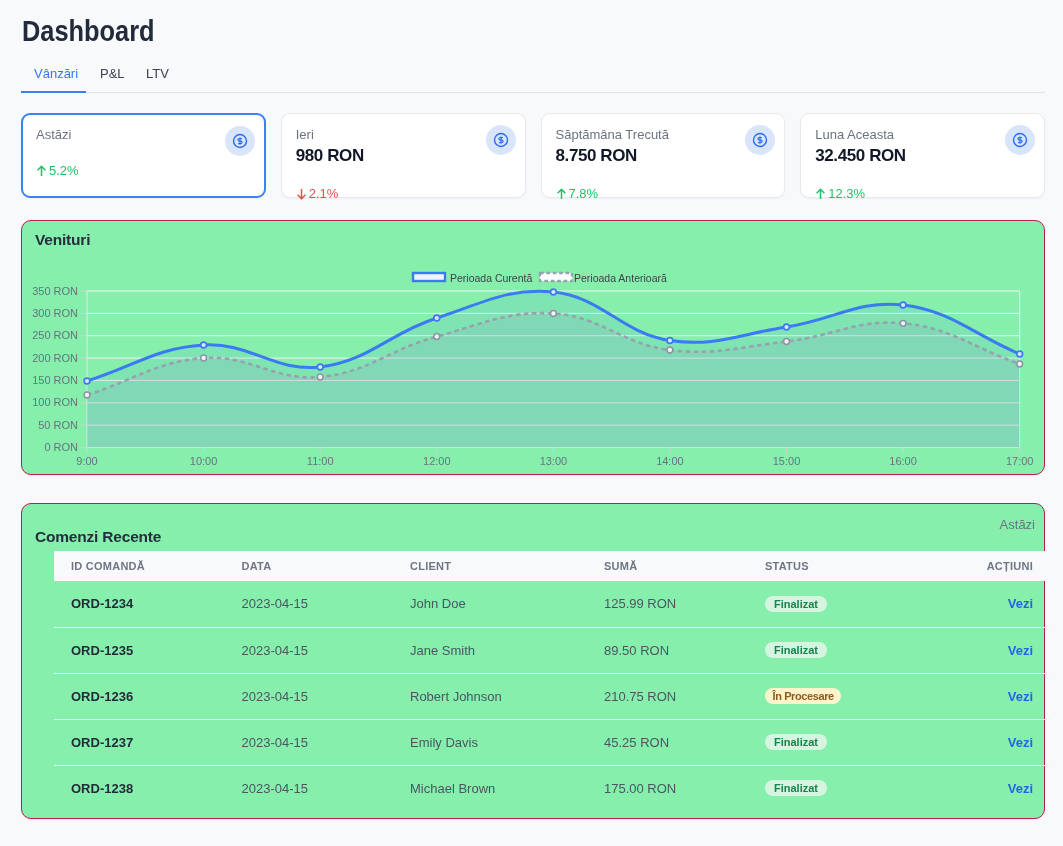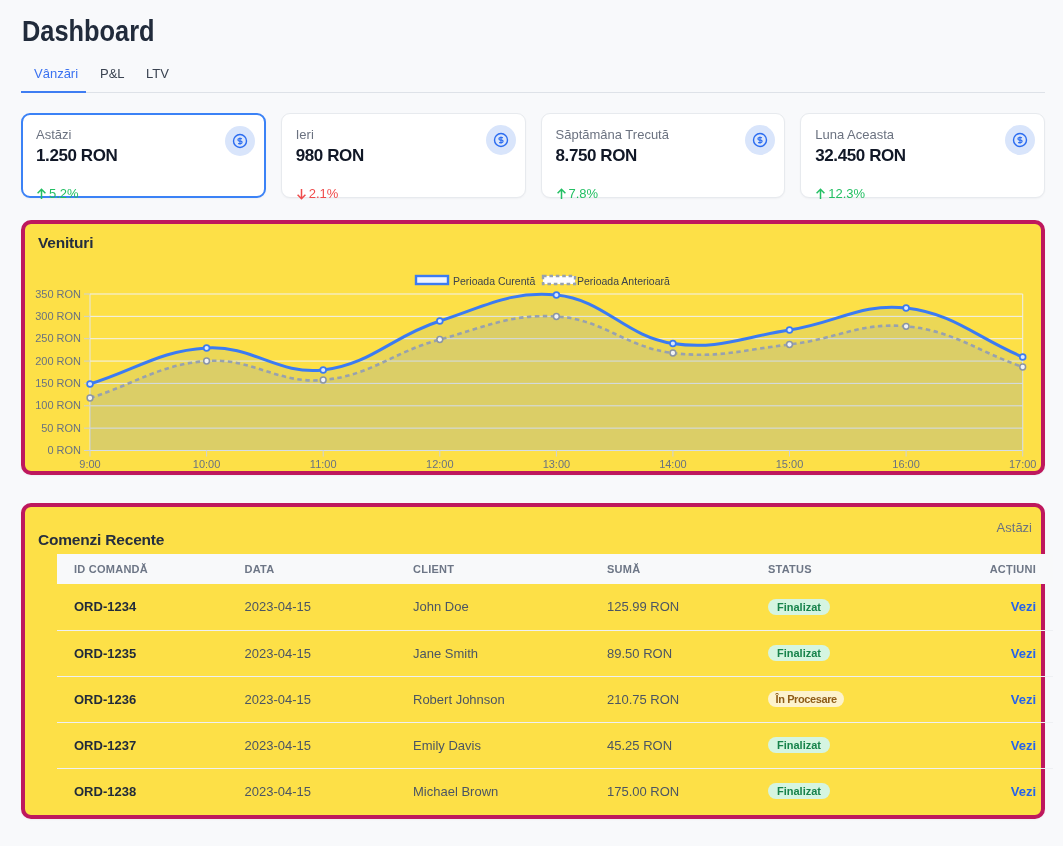--- a/index.html
+++ b/index.html
@@ -14,21 +14,21 @@
 .cards { position:absolute; left:21px; top:113px; width:1024px; display:flex; gap:15px; }
 .card { flex:1; background:#fff; height:85px; border:1px solid #e7eaee; border-radius:9px; position:relative; padding:13px 14px; box-shadow:0 1px 2px rgba(16,24,40,.04); }
 .card.sel { border:2px solid #3b82f6; padding:12px 13px; }
 .card .lbl { font-size:13px; line-height:16px; color:#6b7280; }
 .card .val { font-size:17px; line-height:21px; font-weight:700; color:#111827; margin-top:2px; letter-spacing:-0.4px; }
 .card .chg { font-size:13px; line-height:17px; margin-top:19px; display:flex; align-items:center; }
 .up { color:#23bf63; }
 .dn { color:#ef4b4b; }
 .ico { position:absolute; top:11px; right:9px; width:30px; height:30px; border-radius:50%; background:#d9e5fb; display:flex; align-items:center; justify-content:center; }
 
-.panel { position:absolute; left:21px; background:#fde047; border:4px solid #be185d; border-radius:10px; box-shadow:0 1px 2px rgba(16,24,40,.04); width:1024px; }
+.panel { position:absolute; left:21px; background:#86efac; border:1px solid #be185d; border-radius:10px; box-shadow:0 1px 2px rgba(16,24,40,.04); width:1024px; }
 #chartcard { top:220px; height:255px; }
 #tablecard { top:503px; height:316px; }
 .ptitle { position:absolute; left:13px; top:10px; font-size:15.5px; font-weight:700; color:#252e3e; letter-spacing:-0.2px; }
 
 .astazi { position:absolute; right:9px; top:13px; font-size:13px; color:#6b7280; }
 table { position:absolute; left:32px; top:47px; width:996px; border-collapse:collapse; table-layout:fixed; }
 thead tr { background:#f8f9fa; height:30px; }
 th { font-size:11px; font-weight:700; color:#6d7686; text-transform:uppercase; letter-spacing:0.25px; text-align:left; font-family:"Liberation Sans", sans-serif; }
 tbody tr { height:46px; }
 tbody tr + tr td { border-top:1px solid #eef0f3; }
@@ -45,21 +45,20 @@
 <body>
 <h1>Dashboard</h1>
 <div class="tabline"></div>
 <div class="underline"></div>
 <span class="tab active" style="left:34px;">Vânzări</span>
 <span class="tab" style="left:100px;">P&amp;L</span>
 <span class="tab" style="left:146px;">LTV</span>
 <div class="cards">
   <div class="card sel">
     <div class="lbl">Astăzi</div>
-    <div class="val">1.250 RON</div>
     <div class="chg up"><svg width="11" height="12" viewBox="0 0 11 12" style="margin-right:2px">
           <path d="M5.5 11 V1.6 M1.6 5.2 L5.5 1.3 L9.4 5.2" fill="none" stroke="#23bf63" stroke-width="1.5"></path>
         </svg>5.2%</div>
     <div class="ico">
         <svg width="16" height="16" viewBox="0 0 16 16">
           <circle cx="8" cy="8" r="6.5" fill="none" stroke="#2b6cf0" stroke-width="1.4"></circle>
           <line x1="8" y1="4.4" x2="8" y2="11.6" stroke="#2b6cf0" stroke-width="1.1"></line>
           <path d="M9.9 5.6 H7.15 a1.25 1.25 0 0 0 0 2.5 h1.7 a1.25 1.25 0 0 1 0 2.5 H6.1" fill="none" stroke="#2b6cf0" stroke-width="1.1"></path>
         </svg>
       </div>

